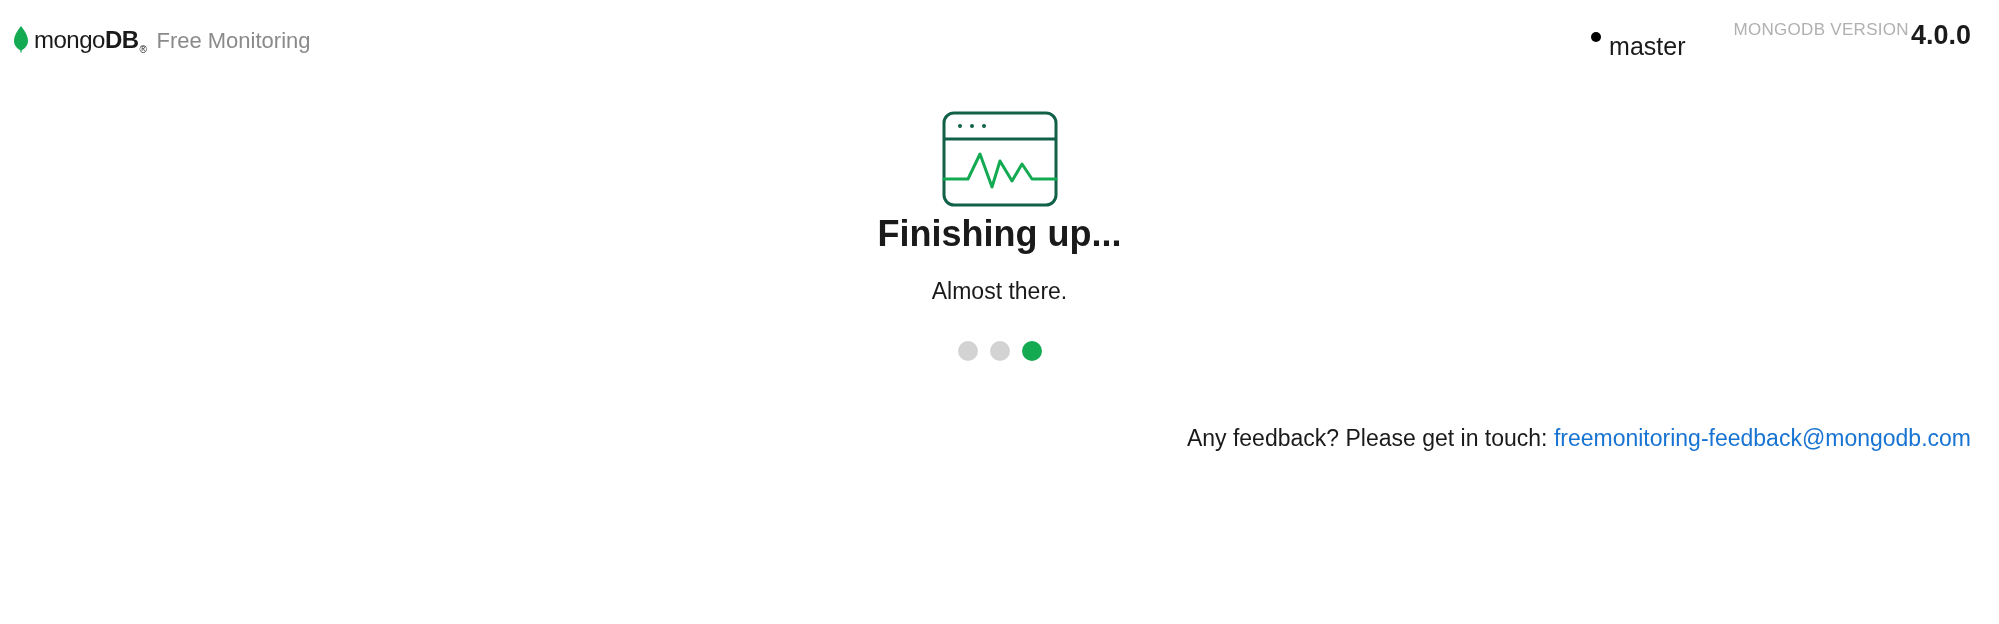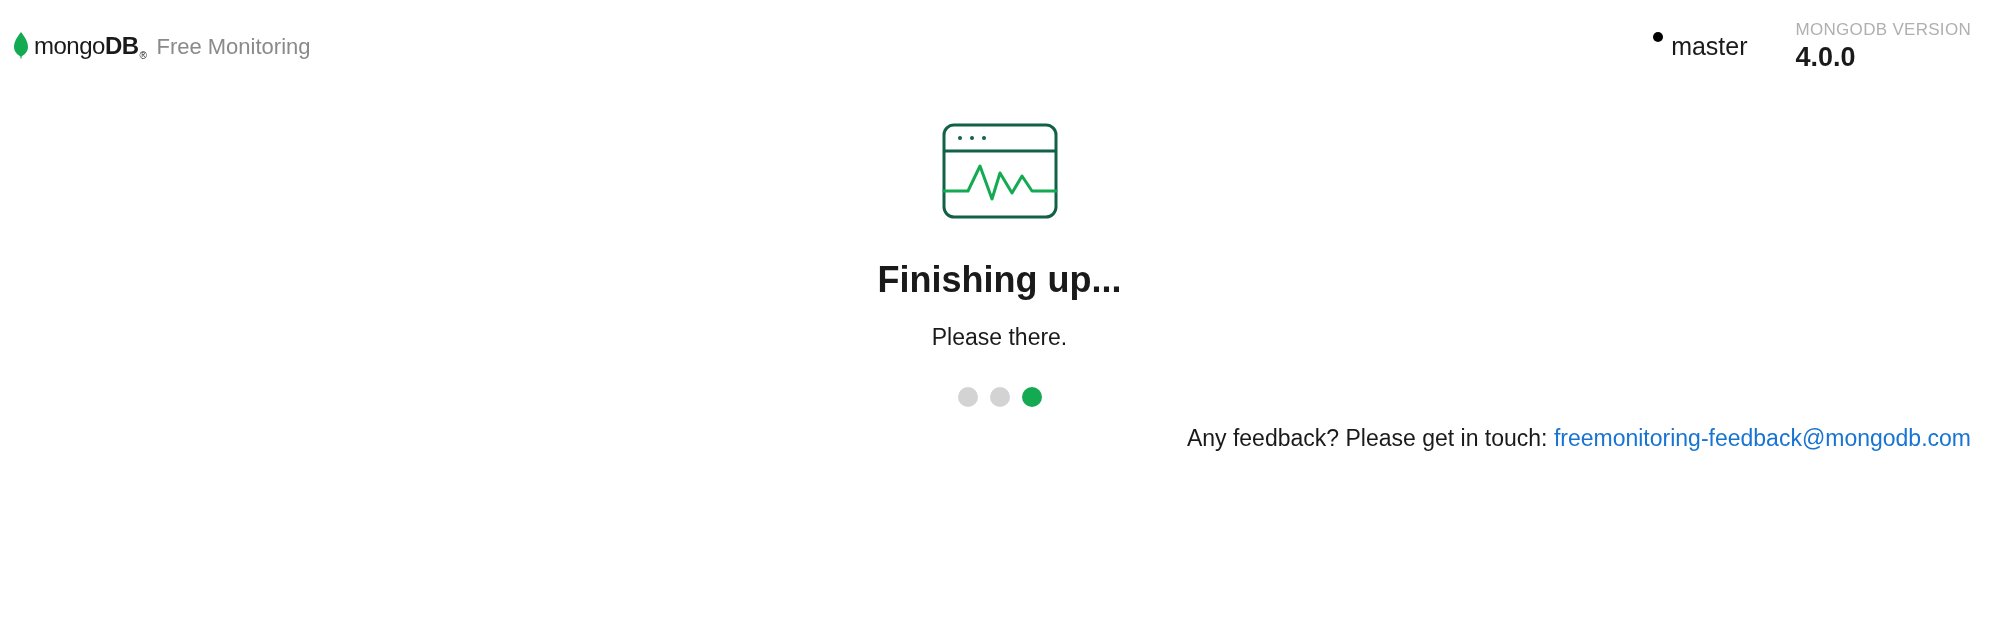--- a/index.html
+++ b/index.html
@@ -65,21 +65,21 @@
       background: #000;
       border-radius: 50%;
     }
     .status-label {
       font-size: 25px;
       color: #1a1a1a;
       font-weight: 400;
     }
     .version-group {
       display: flex;
-      flex-direction: column;
+      flex-direction: row;
       gap: 2px;
     }
     .version-label {
       font-size: 17px;
       color: #b0b0b0;
       font-weight: 400;
       letter-spacing: 0.3px;
     }
     .version-value {
       font-size: 27px;
@@ -93,21 +93,20 @@
       margin-top: 48px;
     }
     .chart-icon-box {
       width: 120px;
       height: 100px;
     }
     .title {
       font-size: 36px;
       font-weight: 700;
       color: #1a1a1a;
-      margin-top: 34px;
     }
     .subtitle {
       font-size: 23px;
       color: #1a1a1a;
       font-weight: 400;
       text-align: center;
       margin-top: 20px;
       line-height: 1.4;
     }
     .progress-dots {
@@ -167,21 +166,21 @@
       <rect x="4" y="4" width="112" height="92" rx="10" ry="10" fill="none" stroke="#116149" stroke-width="3"></rect>
       <line x1="4" y1="30" x2="116" y2="30" stroke="#116149" stroke-width="3"></line>
       <circle cx="20" cy="17" r="2" fill="#116149"></circle>
       <circle cx="32" cy="17" r="2" fill="#116149"></circle>
       <circle cx="44" cy="17" r="2" fill="#116149"></circle>
       <polyline points="4,70 28,70 40,45 52,78 60,52 72,72 82,55 92,70 116,70" fill="none" stroke="#13aa52" stroke-width="3" stroke-linejoin="round" stroke-linecap="round"></polyline>
     </svg>
   </span>
   <h1 class="title">Finishing up...</h1>
   <div class="subtitle">
-    <div>Please there.</div>
+    <div>Almost there.</div>
   </div>
   <div class="progress-dots">
     <span class="progress-dot"></span>
     <span class="progress-dot"></span>
     <span class="progress-dot active"></span>
   </div>
 </div>
 
 <div class="feedback">
   <span>Any feedback? Please get in touch: </span><a href="#">freemonitoring-feedback@mongodb.com</a>

